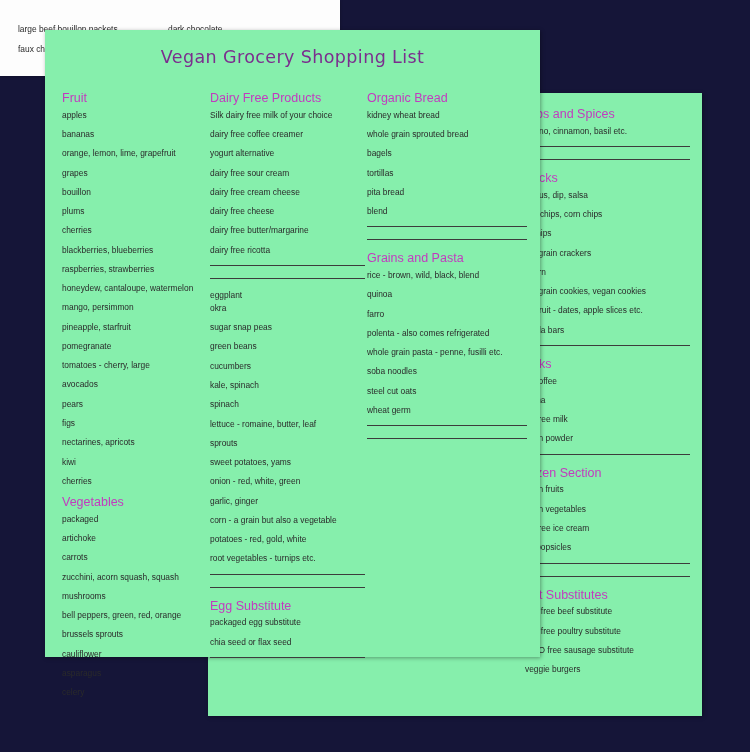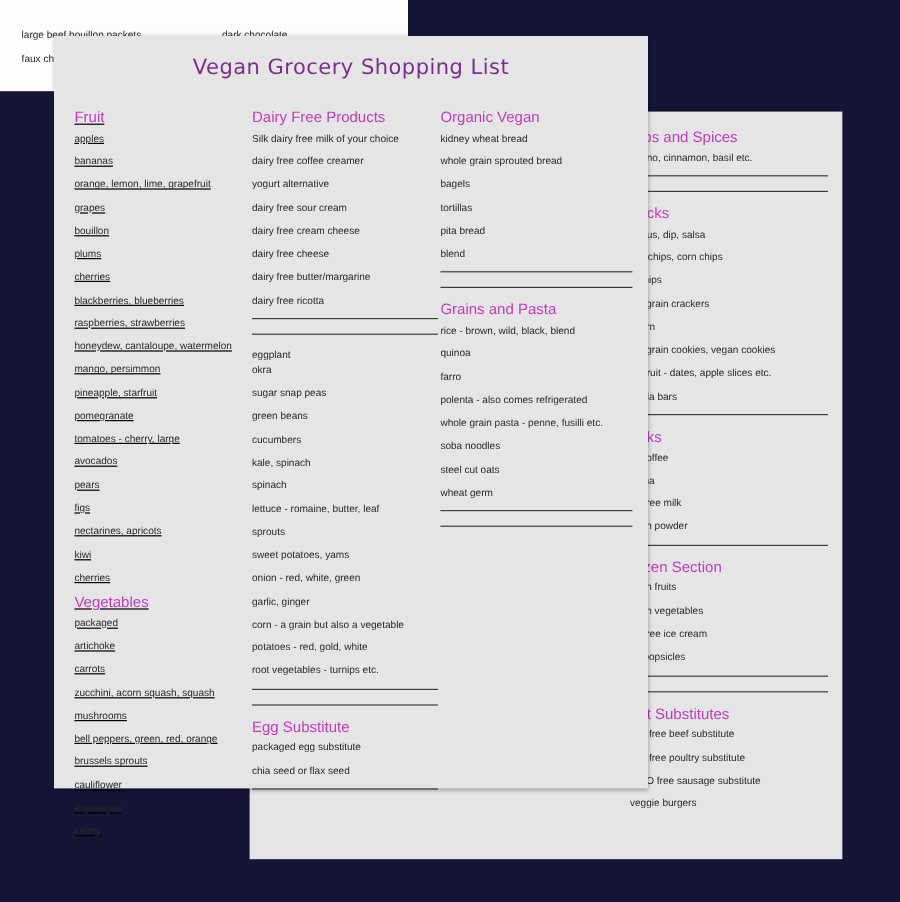--- a/index.html
+++ b/index.html
@@ -11,21 +11,21 @@
     height: 752px;
     background: #151538;
     font-family: "Liberation Sans", sans-serif;
     overflow: hidden;
     position: relative;
   }
 
   
   .sheet {
     position: absolute;
-    background: #e5e5e5;
+    background: #86efac;
     box-sizing: border-box;
   }
 
   
   #back-sheet {
     left: 208px;
     top: 93px;
     width: 494px;
     height: 623px;
     box-shadow: 1px 1px 4px rgba(0,0,0,.35);
@@ -94,21 +94,21 @@
     position: absolute;
     top: 62px;
     left: 0;
     width: 495px;
     height: 560px;
   }
   .col {
     position: absolute;
     top: 0;
   }
-  #col-1 { left: 17px; width: 150px; text-decoration: underline; }
+  #col-1 { left: 17px; width: 150px; }
   #col-2 { left: 165px; width: 155px; }
   #col-3 { left: 322px; width: 160px; }
 
   
   .bcols {
     position: absolute;
     top: 15px;
     left: 0;
     width: 494px;
     height: 600px;
@@ -177,21 +177,21 @@
         <div class="item">veggie burgers</div>
       </div>
 
     </div>
   </div>
 </div>
 
 <div id="front-lower-sheet">
   <div class="bottom-row" style="left:18px; top:24px;">large beef bouillon packets</div>
   <div class="bottom-row" style="left:18px; top:44px;">faux chicken bouillon packets</div>
-  <div class="bottom-row" style="left:185px; top:24px;">dark chocolate</div>
+  <div class="bottom-row" style="left:168px; top:24px;">dark chocolate</div>
   <div class="bottom-row" style="left:168px; top:44px;">vegan chocolate chips</div>
 </div>
 
 <div class="sheet" id="front-sheet">
 
   <h1 class="title">Vegan Grocery Shopping List</h1>
 
   <div class="cols">
 
     <div class="col" id="col-1">
@@ -272,21 +272,21 @@
       <div>
         <p class="cat">Egg Substitute</p>
         <div class="item">packaged egg substitute</div>
         <div class="item">chia seed or flax seed</div>
         <hr class="rule">
       </div>
     </div>
 
     <div class="col" id="col-3">
       <div>
-        <p class="cat">Organic Vegan</p>
+        <p class="cat">Organic Bread</p>
         <div class="item">kidney wheat bread</div>
         <div class="item">whole grain sprouted bread</div>
         <div class="item">bagels</div>
         <div class="item">tortillas</div>
         <div class="item">pita bread</div>
         <div class="item">blend</div>
         <hr class="rule">
         <hr class="rule">
       </div>
 

